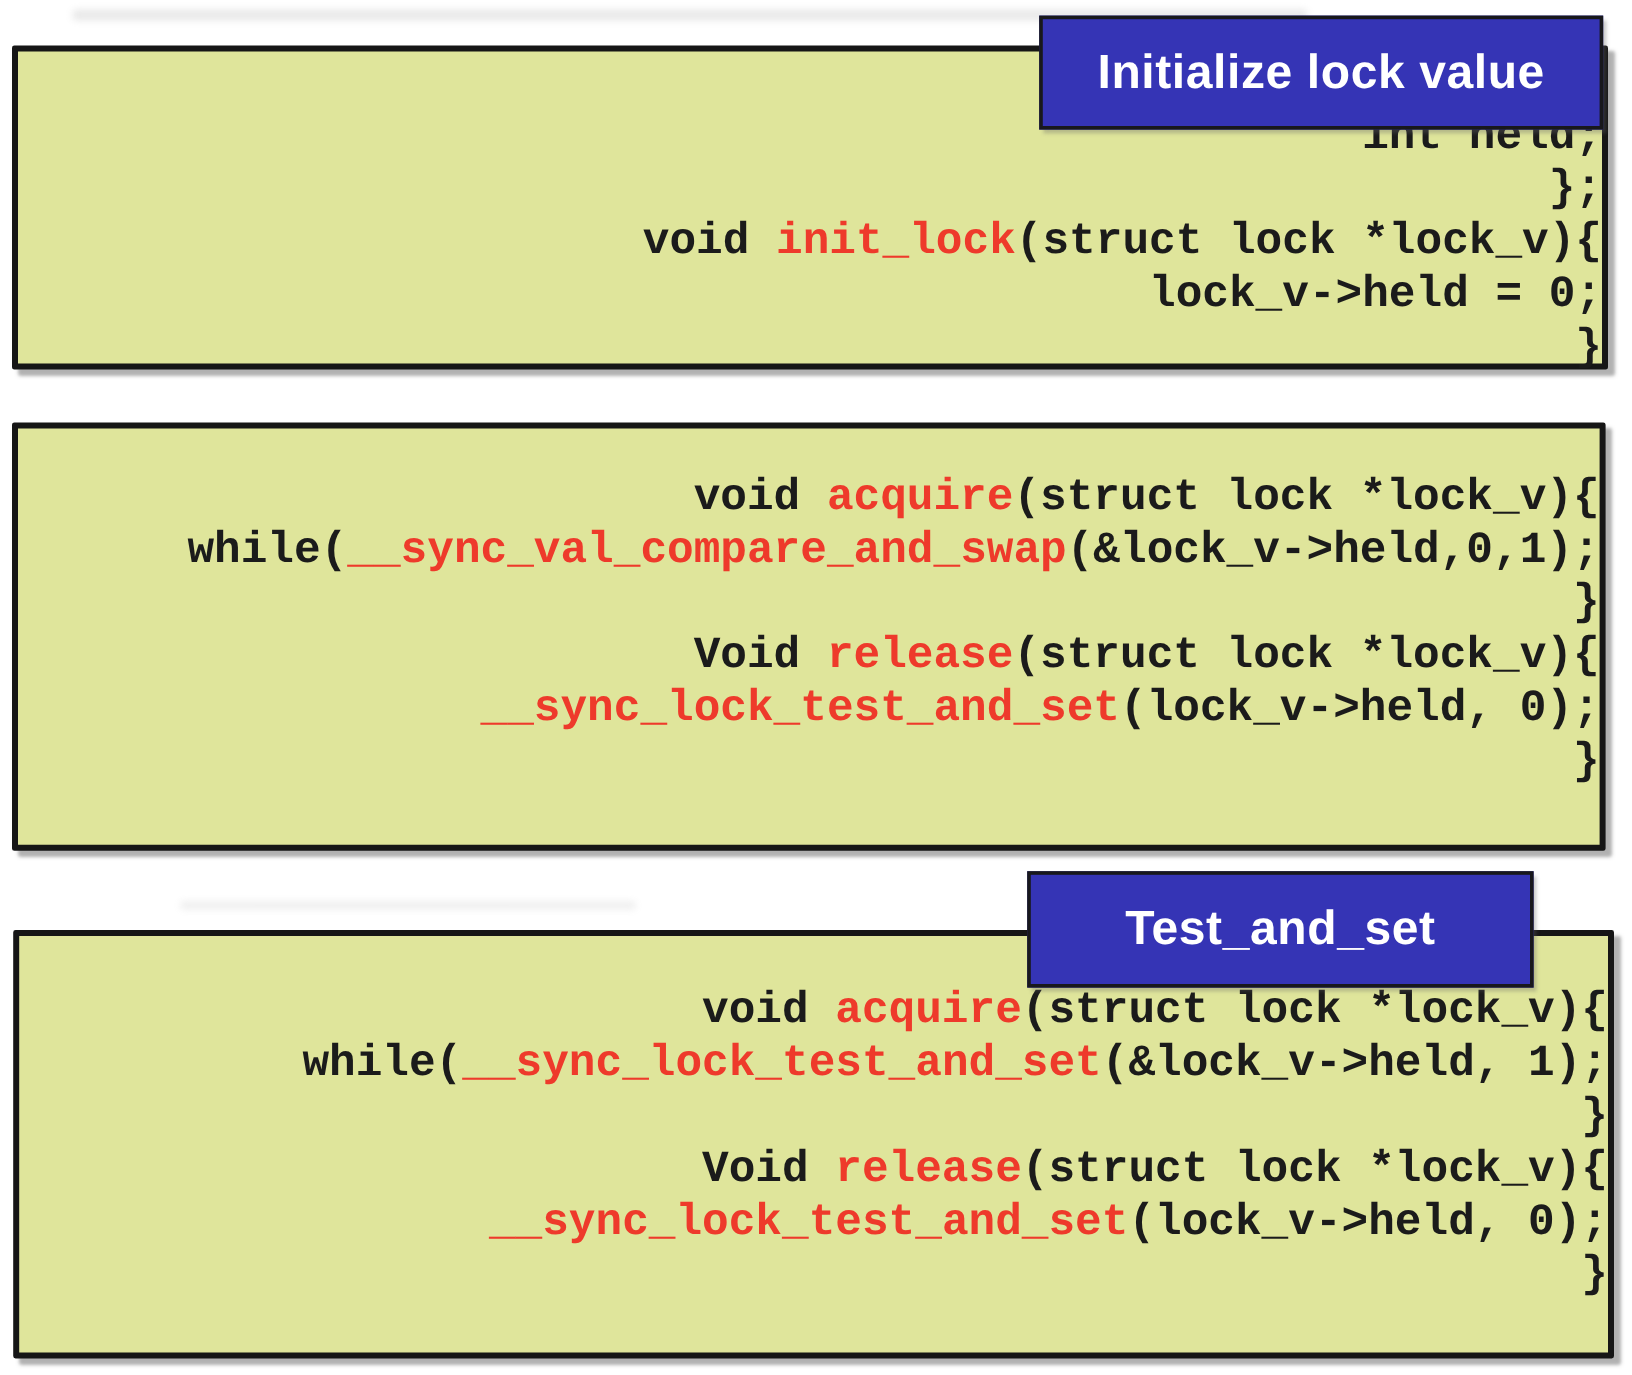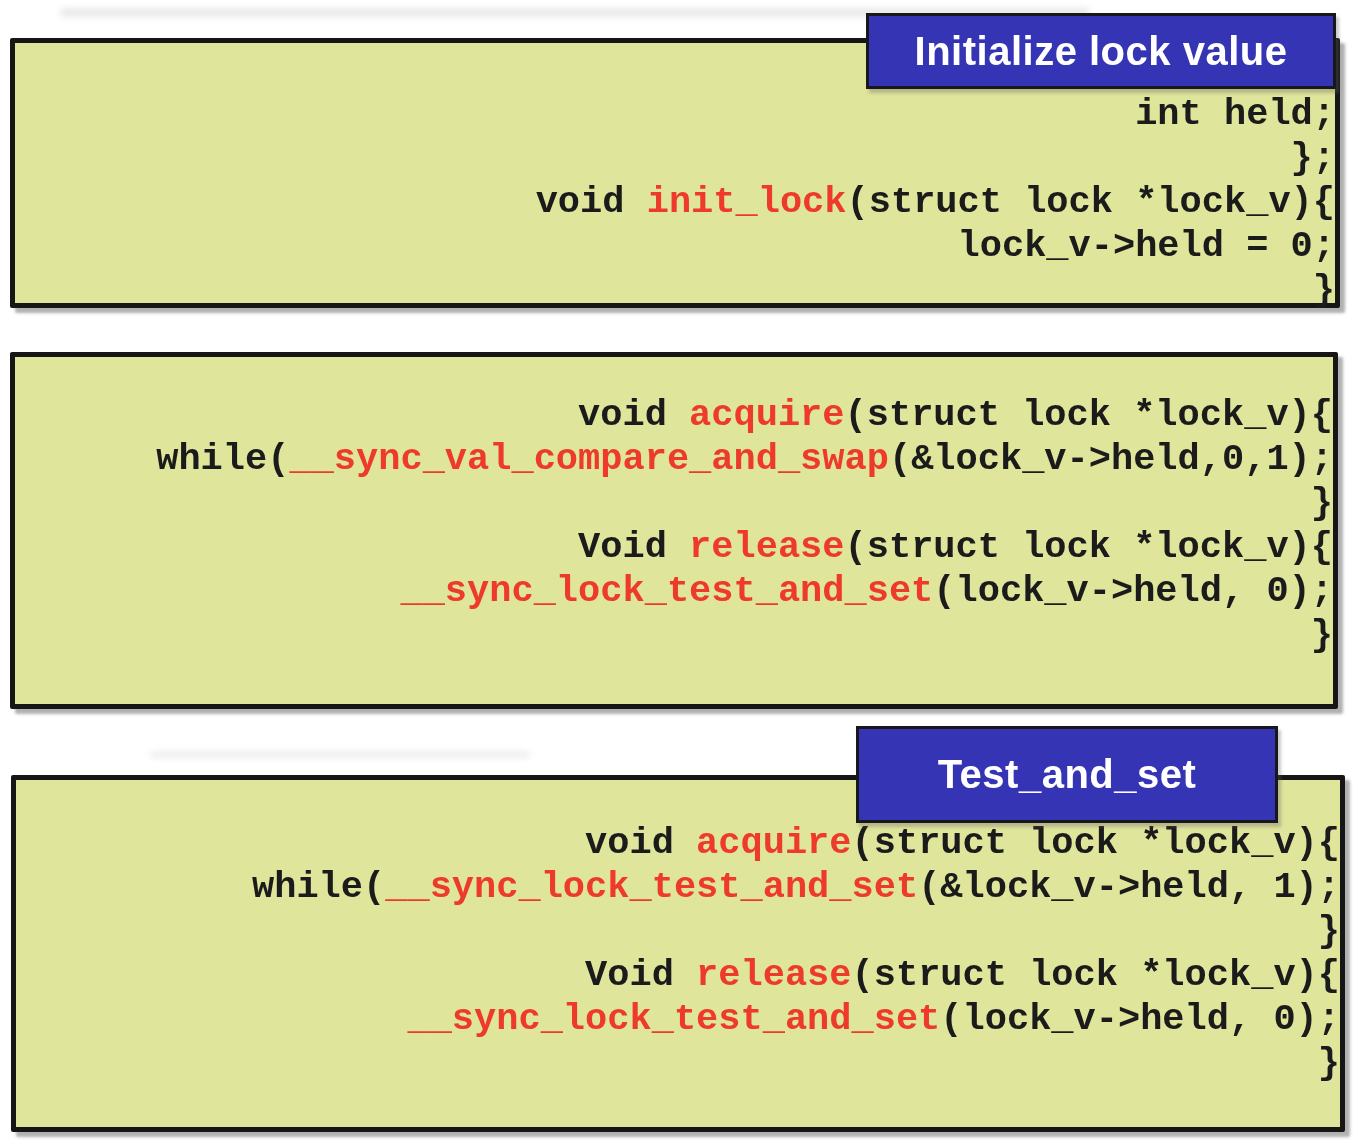--- a/index.html
+++ b/index.html
@@ -64,21 +64,21 @@
     line-height:44px;
     color:var(--code-ink);
   }
   .code-line{white-space:pre;text-align:right;}
   .code-line .k{color:var(--code-ink);}
   .code-line .r{color:var(--code-red);}
 
   
   .box-1{left:10px;top:38px;width:1330px;height:270px;}
   .box-1 pre{padding:5px 0 0 21px;}
-  .banner-1{left:866px;top:13px;width:470px;height:76px;}
+  .banner-1{left:866px;top:13px;width:470px;height:95px;}
 
   
   .box-2{left:10px;top:352px;width:1328px;height:357px;}
   .box-2 pre{padding:36px 0 0 21px;}
   .banner-2{left:845px;top:322px;width:488px;height:96px;}
 
   
   .box-3{left:11px;top:775px;width:1334px;height:357px;}
   .box-3 pre{padding:41px 0 0 21px;}
   .banner-3{left:856px;top:726px;width:422px;height:97px;}

